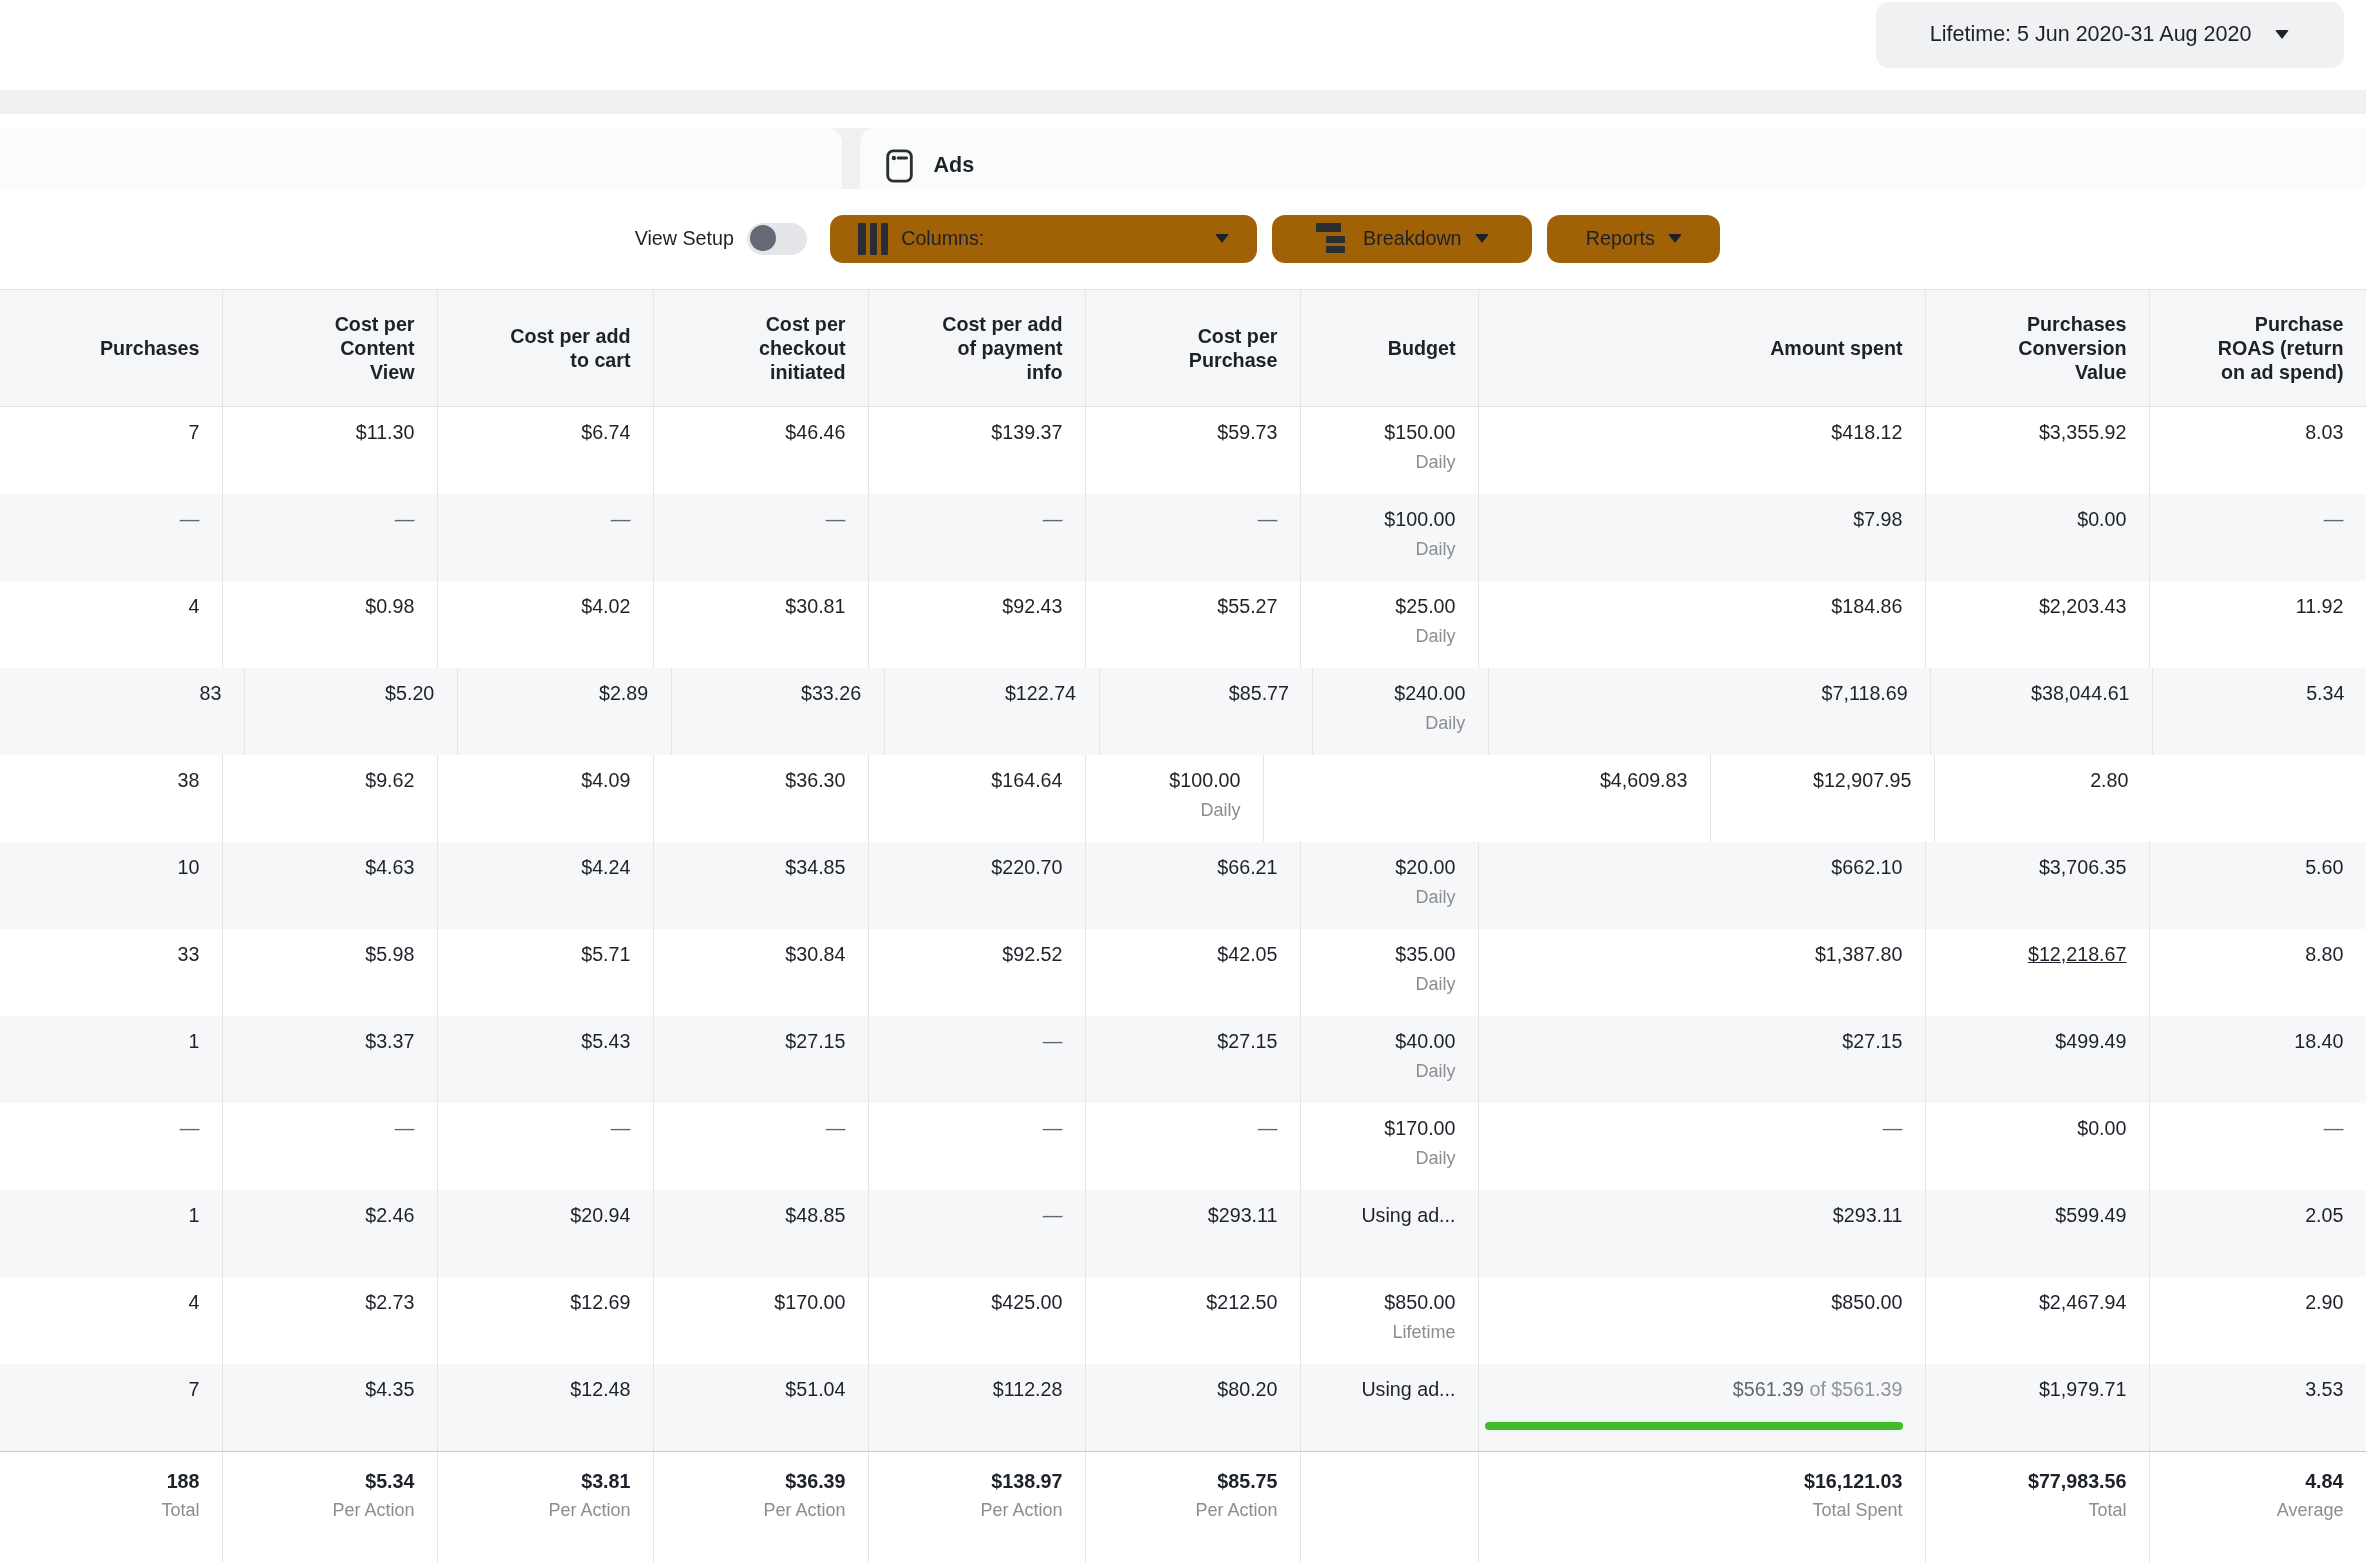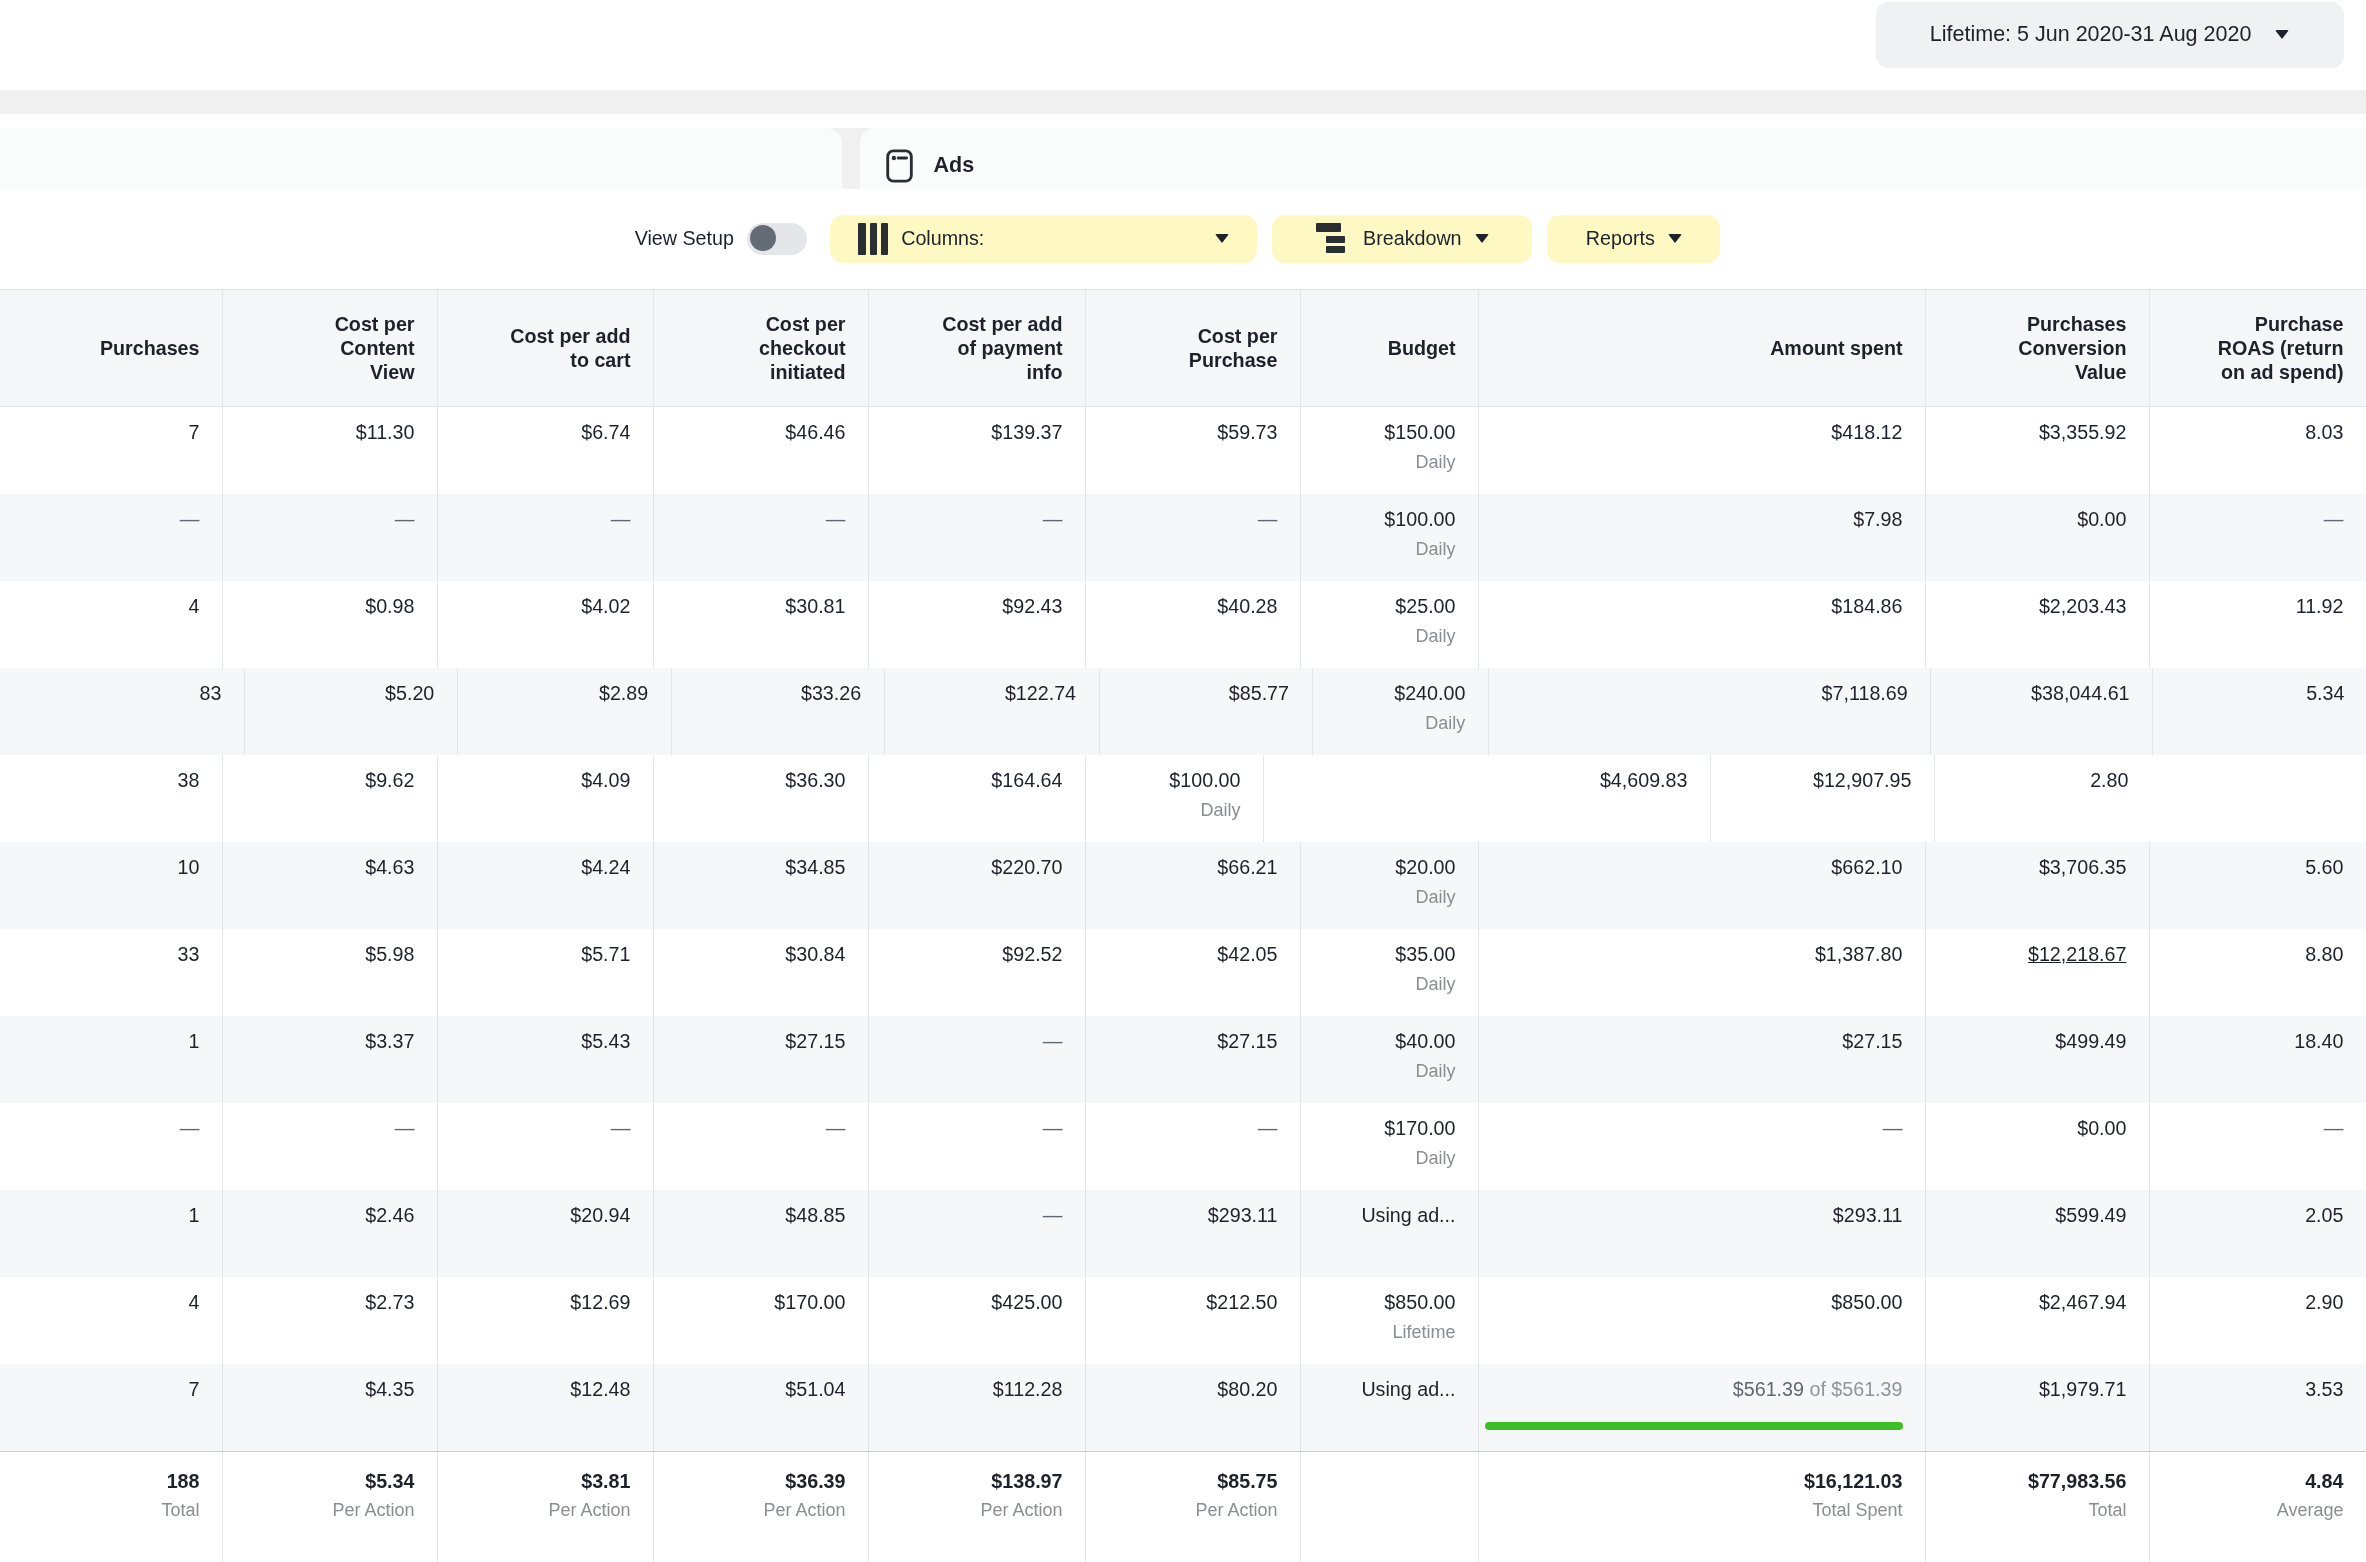--- a/index.html
+++ b/index.html
@@ -35,21 +35,21 @@
   }
   .vs-group{display:flex;align-items:center;gap:13px;margin-right:23.4px;}
   .vs-label{font-size:19.7px;}
   .toggle{
     width:60px;height:32px;border-radius:16px;background:#e4e6ea;position:relative;cursor:pointer;
   }
   .toggle .knob{
     position:absolute;left:2.8px;top:2.8px;width:26px;height:26px;border-radius:50%;background:#646b76;
   }
   .tbtn{
-    height:48px;background:#fef9c3;border-radius:13px;display:flex;align-items:center;
+    height:48px;background:#a16207;border-radius:13px;display:flex;align-items:center;
     box-sizing:border-box;font-size:19.7px;cursor:pointer;
   }
   .btn-columns{width:427px;padding:0 28px;gap:13px;margin-right:15px;}
   .btn-columns .spacer{flex:1;}
   .btn-breakdown{width:260px;padding:0 22.5px;gap:13px;margin-right:15px;justify-content:center;}
   .btn-reports{width:173px;justify-content:center;gap:13px;}
   
   .caret{
     width:0;height:0;border-left:7.5px solid transparent;border-right:7.5px solid transparent;
     border-top:9.4px solid #1d2129;border-radius:1.9px;flex:none;
@@ -246,21 +246,21 @@
         <div class="cell" style="width: 216px;">
           <div class="val">$4.02</div>
         </div>
         <div class="cell" style="width: 215px;">
           <div class="val">$30.81</div>
         </div>
         <div class="cell" style="width: 217px;">
           <div class="val">$92.43</div>
         </div>
         <div class="cell" style="width: 215px;">
-          <div class="val">$40.28</div>
+          <div class="val">$55.27</div>
         </div>
         <div class="cell" style="width: 178px;">
           <div class="val">$25.00</div>
           <div class="sub">Daily</div>
         </div>
         <div class="cell" style="width: 447px;">
           <div class="val">$184.86</div>
         </div>
         <div class="cell" style="width: 224px;">
           <div class="val">$2,203.43</div>

